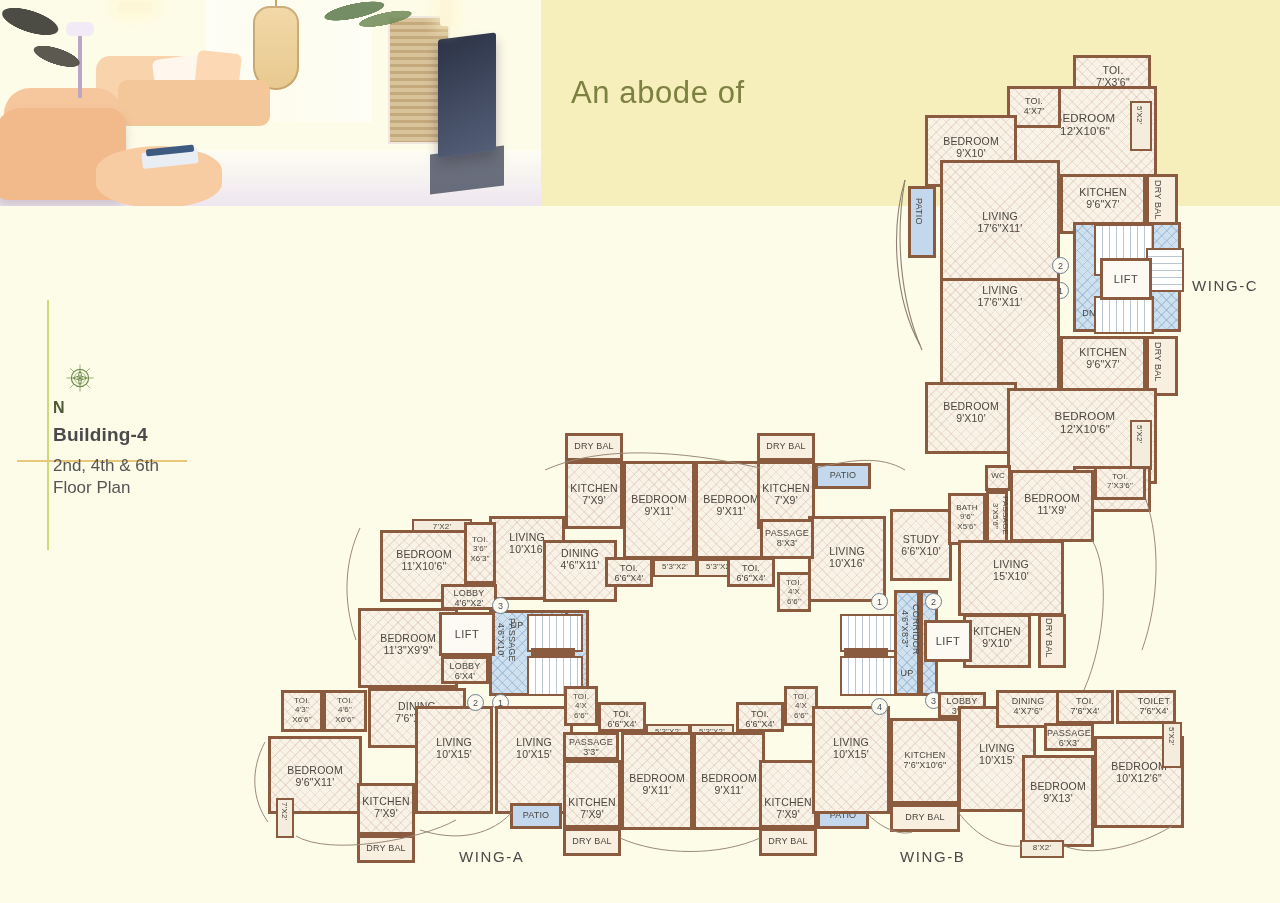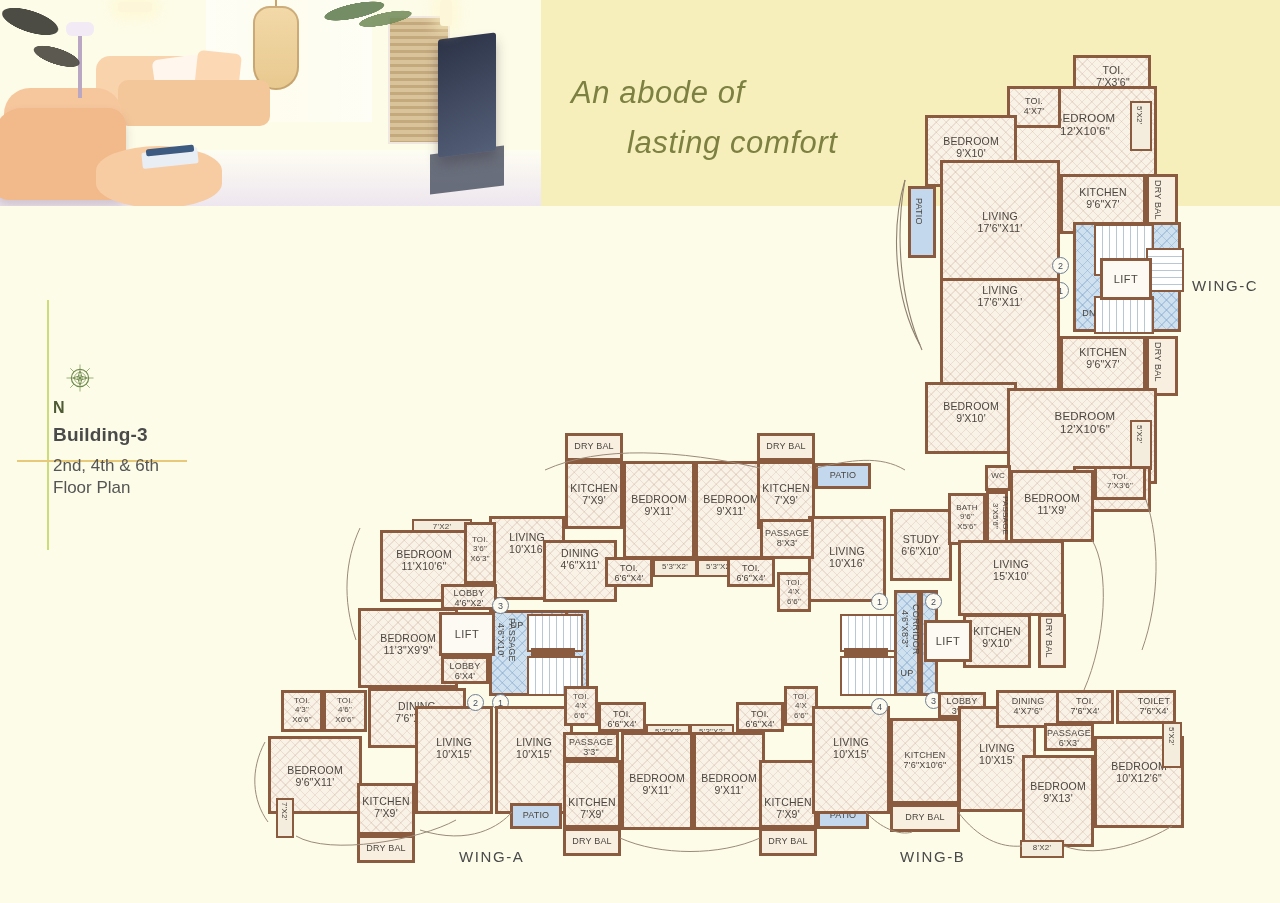--- a/index.html
+++ b/index.html
@@ -46,21 +46,20 @@
   .lamp-head{left:66px;top:22px;width:28px;height:14px;background:#f2eaf4;border-radius:6px;}
   .wall-lt{left:118px;top:2px;width:34px;height:10px;background:#fdf6d8;border-radius:3px;box-shadow:0 0 14px 6px rgba(255,246,200,.6);}
   .wall-lt2{left:440px;top:0px;width:12px;height:26px;background:#fdf6d8;border-radius:3px;box-shadow:0 0 14px 6px rgba(255,246,200,.55);}
   .floor{left:0;top:150px;width:541px;height:56px;background:linear-gradient(180deg,rgba(255,255,255,.45),rgba(236,228,240,.9));}
   .book{left:142px;top:150px;width:56px;height:16px;background:#e9eef4;border-radius:2px;transform:rotate(-6deg);}
   .book-b{left:146px;top:147px;width:48px;height:7px;background:#3d5a80;border-radius:2px;transform:rotate(-6deg);}
 
   #hero-band{
     position:absolute;left:541px;top:0;width:739px;height:206px;
     background:#f6eebb;
-    font-style:italic;
   }
   #tagline{
     position:absolute;left:30px;top:68px;width:420px;
     color:#7c8040;font-size:31px;line-height:1.62;font-weight:400;
     letter-spacing:.6px;
   }
   #tagline .l2{display:block;padding-left:56px;}
 
   
   #legend{position:absolute;left:45px;top:300px;width:210px;height:260px;}
@@ -137,21 +136,20 @@
   <div class="ph lamp"></div>
   <div class="ph lamp-head"></div>
   <div class="ph wall-lt"></div>
   <div class="ph wall-lt2"></div>
   <div class="ph plant2"></div>
 </div>
 
 <div id="hero-band">
   <div id="tagline">
     <span>An abode of</span>
-    <span class="l2">lasting comfort</span>
   </div>
 </div>
 
 <div id="legend">
   <div class="vline"></div>
   <div class="hline"></div>
   <svg id="compass" viewBox="0 0 40 40">
     <circle cx="20" cy="20" r="11.5" fill="none" stroke="#6f8a4e" stroke-width="1.6"></circle>
     <circle cx="20" cy="20" r="7.5" fill="none" stroke="#88a065" stroke-width="1"></circle>
     <circle cx="20" cy="20" r="2" fill="#6f8a4e"></circle>
@@ -164,21 +162,21 @@
         <line x1="28" y1="12" x2="33" y2="7"></line>
       <line x1="12" y1="28" x2="7" y2="33"></line>
         <line x1="28" y1="28" x2="33" y2="33"></line>
     </g>
     <g stroke="#6f8a4e" stroke-width="1.2" fill="none">
       <path d="M20 10 L23 20 L20 30 L17 20 Z"></path>
         <path d="M10 20 L20 17 L30 20 L20 23 Z"></path>
     </g>
   </svg>
   <div id="north-label">N</div>
-  <div id="building-title">Building-3</div>
+  <div id="building-title">Building-4</div>
   <div id="floor-sub">
     <div>2nd, 4th &amp; 6th</div>
     <div>Floor Plan</div>
   </div>
 </div>
 
 <div id="plan">
 
   <div class="wing-label" style="left:1192px;top:277px;">WING-C</div>
 

